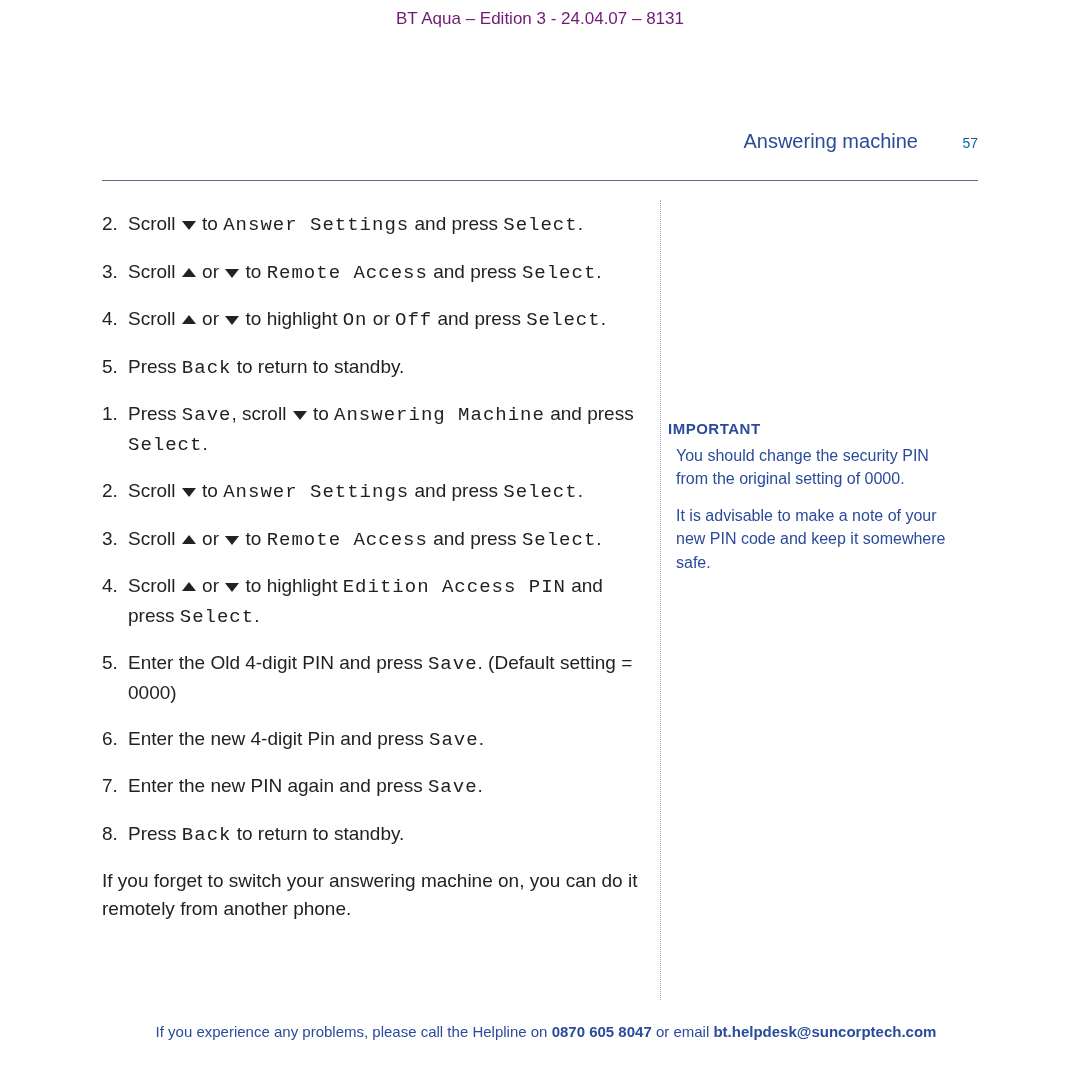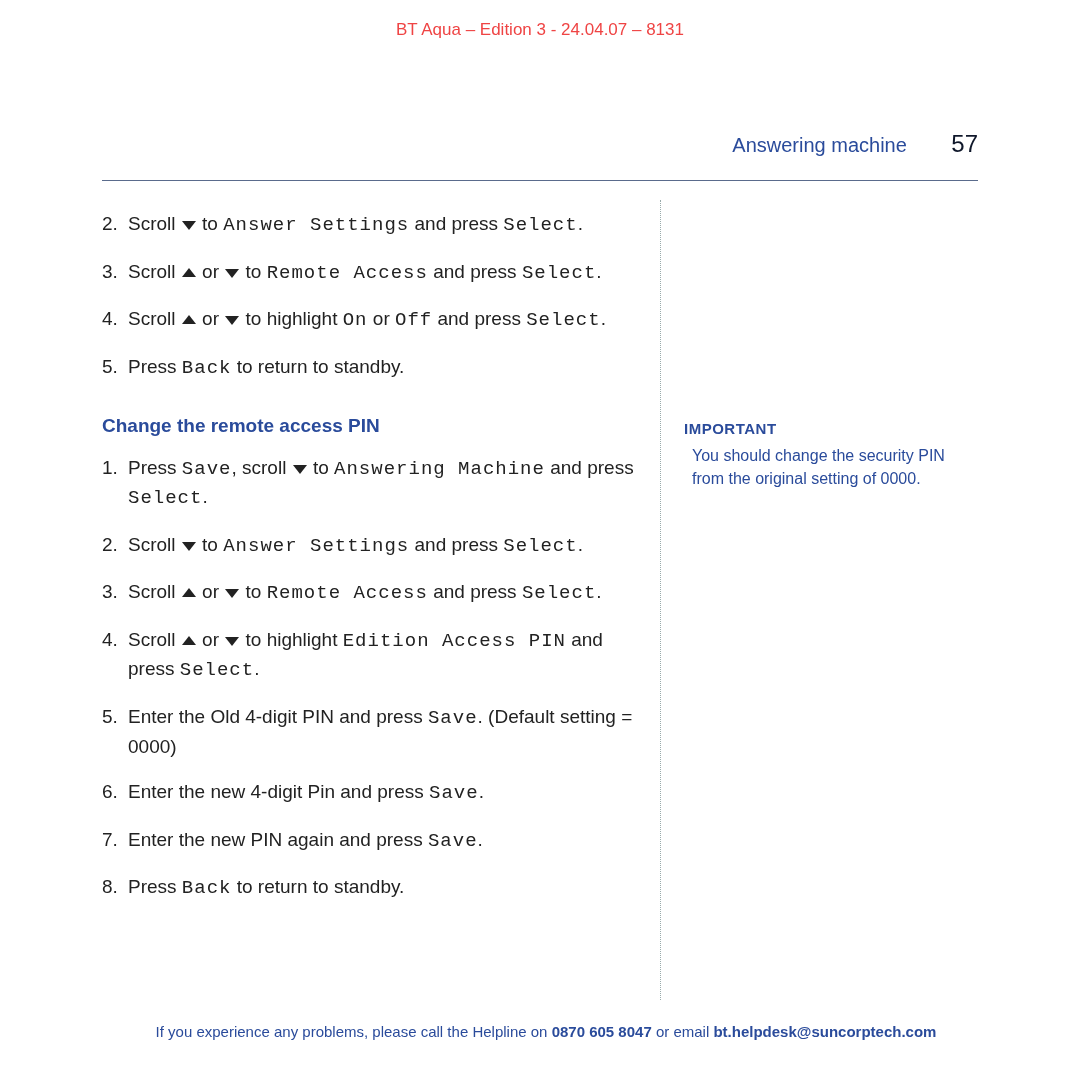--- a/index.html
+++ b/index.html
@@ -12,38 +12,38 @@
     color: #222;
     position: relative;
   }
   .lcd {
     font-family: Liberation Mono, monospace;
     letter-spacing: 1px;
   }
   .doc-header {
     text-align: center;
     font-size: 17px;
-    padding-top: 20px;
-    color: #ef4444;
+    padding-top: 9px;
+    color: #701a75;
   }
   .page-head {
     position: absolute;
     top: 130px;
     right: 102px;
     text-align: right;
   }
   .section-title {
     color: #2a4b9b;
     font-size: 20px;
     display: inline-block;
     margin-right: 40px;
   }
   .page-num {
-    color: #0f172a;
-    font-size: 24px;
+    color: #0369a1;
+    font-size: 14px;
     display: inline-block;
   }
   .rule {
     position: absolute;
     top: 180px;
     left: 102px;
     right: 102px;
     border-top: 1px solid #5a6b8c;
   }
   .divider {
@@ -78,21 +78,21 @@
     font-size: 19px;
     font-weight: 600;
     margin: 30px 0 14px 0;
   }
   .intro {
     margin-bottom: 18px;
   }
   .side {
     position: absolute;
     top: 418px;
-    left: 684px;
+    left: 668px;
     width: 280px;
     font-size: 16px;
     line-height: 1.45;
     color: #2a4b9b;
   }
   .side .imp {
     font-weight: 700;
     font-size: 15px;
     letter-spacing: 0.5px;
     margin-bottom: 4px;
@@ -146,21 +146,20 @@
           </svg> or <svg class="arrow" width="16" height="16" viewBox="0 0 16 16">
             <polygon points="1,4 15,4 8,13" fill="#222"></polygon>
           </svg> to highlight <span class="lcd">On</span> or <span class="lcd">Off</span> and press <span class="lcd">Select</span>.</div>
       </div>
       <div class="row">
         <div class="num">5.</div>
         <div class="txt">Press <span class="lcd">Back</span> to return to standby.</div>
       </div>
     </div>
 
-  <h3>Change the remote access PIN</h3>
   <div id="list-b">
       <div class="row">
         <div class="num">1.</div>
         <div class="txt">Press <span class="lcd">Save</span>, scroll <svg class="arrow" width="16" height="16" viewBox="0 0 16 16">
             <polygon points="1,4 15,4 8,13" fill="#222"></polygon>
           </svg> to <span class="lcd">Answering Machine</span> and press <span class="lcd">Select</span>.</div>
       </div>
       <div class="row">
         <div class="num">2.</div>
         <div class="txt">Scroll <svg class="arrow" width="16" height="16" viewBox="0 0 16 16">
@@ -194,22 +193,24 @@
       <div class="row">
         <div class="num">7.</div>
         <div class="txt">Enter the new PIN again and press <span class="lcd">Save</span>.</div>
       </div>
       <div class="row">
         <div class="num">8.</div>
         <div class="txt">Press <span class="lcd">Back</span> to return to standby.</div>
       </div>
     </div>
 
+  <div class="intro">If you forget to switch your answering machine on, you can do it remotely from another phone.</div>
 </div>
 
 <div class="side">
   <div class="imp">IMPORTANT</div>
   <p>You should change the security PIN from the original setting of 0000.</p>
+  <p>It is advisable to make a note of your new PIN code and keep it somewhere safe.</p>
 </div>
 
 <div class="footer">
   <span>If you experience any problems, please call the Helpline on </span><span class="b">0870 605 8047</span><span> or email </span><span class="b">bt.helpdesk@suncorptech.com</span>
 </div>
 
 </body></html>

